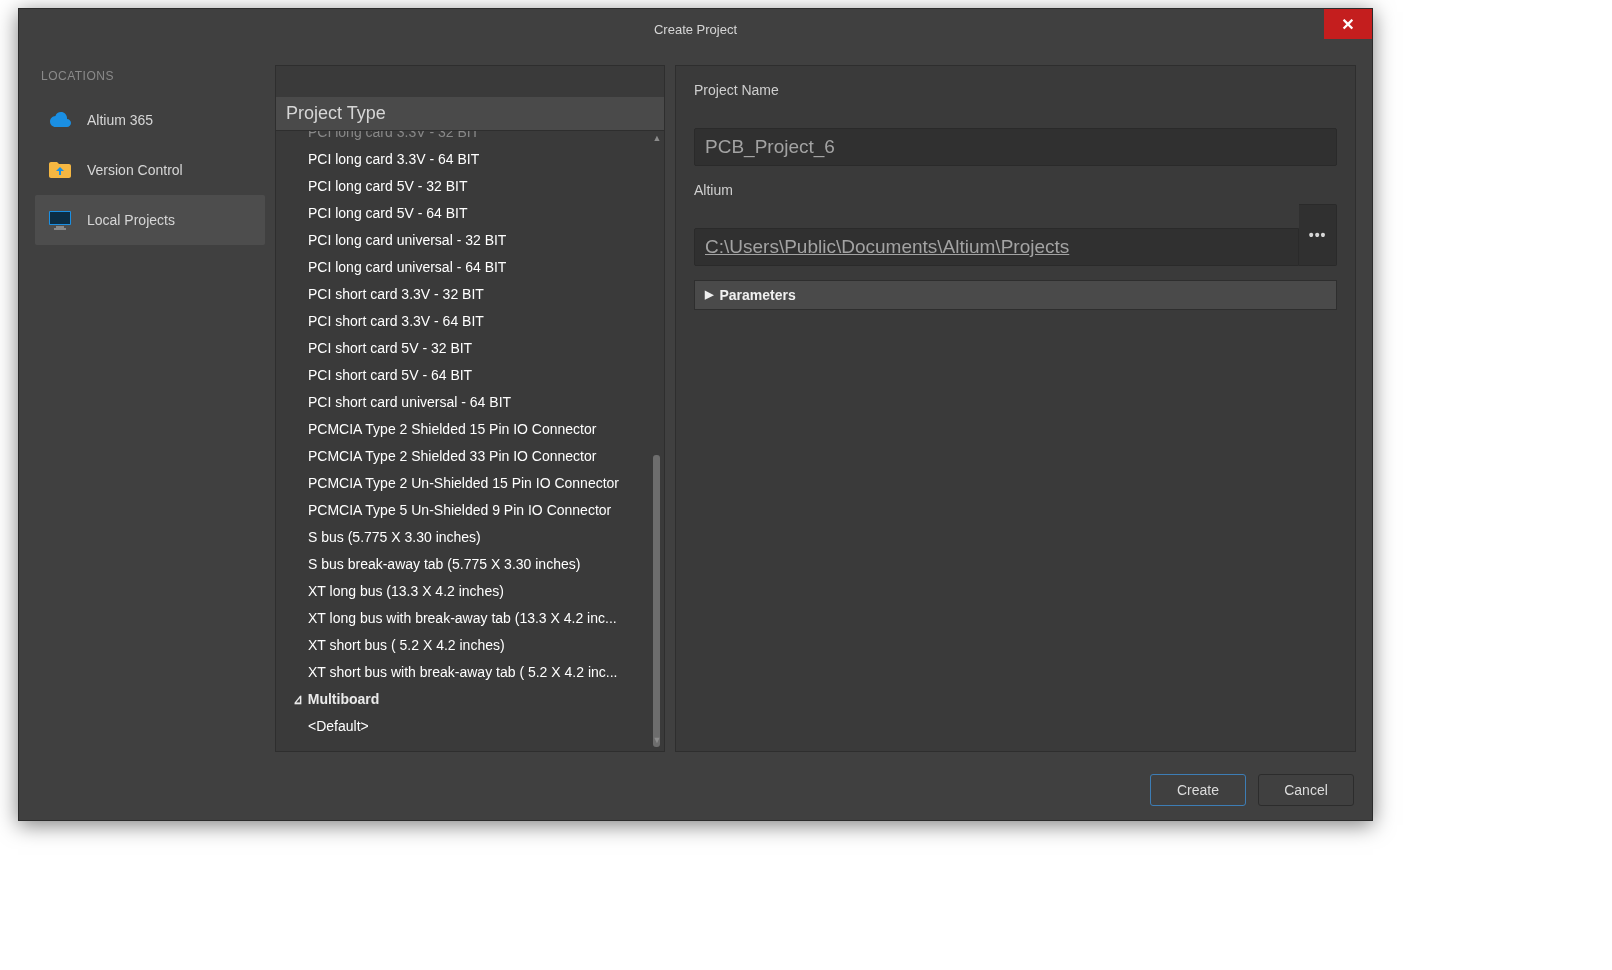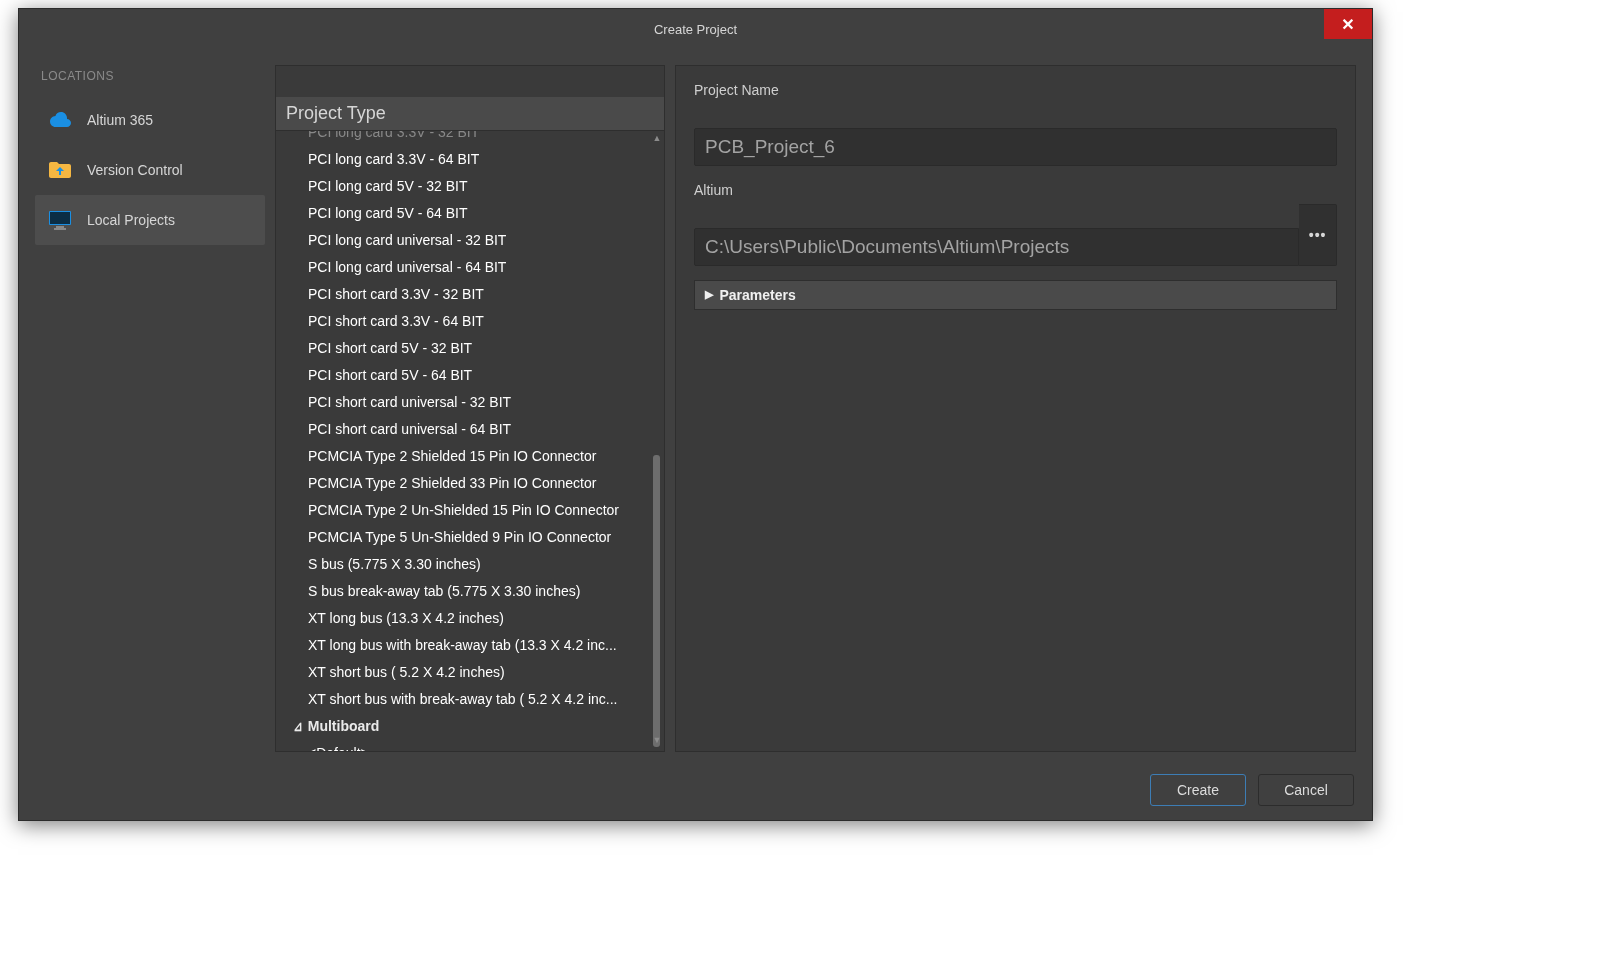--- a/index.html
+++ b/index.html
@@ -191,21 +191,21 @@
     padding: 7px 10px;
     border-radius: 2px;
     outline: none;
     margin-top: 24px;
   }
   .folder-row {
     display: flex;
     align-items: stretch;
     gap: 0;
   }
-  .folder-row .text-input { flex: 1 1 auto; border-top-right-radius:0; border-bottom-right-radius:0; }
+  .folder-row .text-input { flex: 1 1 auto; border-top-right-radius:0; border-bottom-right-radius:0;text-decoration:underline; }
   .browse-btn {
     width: 40px;
     background: #303030;
     border: 1px solid #2a2a2a;
     border-left: none;
     color: #d6d6d6;
     display:flex; align-items:center; justify-content:center;
     cursor: pointer;
     font-weight: bold;
     letter-spacing: 1px;
@@ -308,21 +308,20 @@
             <div class="type-item cut">PCI long card 3.3V - 32 BIT</div>
             <div class="type-item">PCI long card 3.3V - 64 BIT</div>
             <div class="type-item">PCI long card 5V - 32 BIT</div>
             <div class="type-item">PCI long card 5V - 64 BIT</div>
             <div class="type-item">PCI long card universal - 32 BIT</div>
             <div class="type-item">PCI long card universal - 64 BIT</div>
             <div class="type-item">PCI short card 3.3V - 32 BIT</div>
             <div class="type-item">PCI short card 3.3V - 64 BIT</div>
             <div class="type-item">PCI short card 5V - 32 BIT</div>
             <div class="type-item">PCI short card 5V - 64 BIT</div>
-            <div class="type-item">PCI short card universal - 32 BIT</div>
             <div class="type-item">PCI short card universal - 64 BIT</div>
             <div class="type-item">PCMCIA Type 2 Shielded 15 Pin IO Connector</div>
             <div class="type-item">PCMCIA Type 2 Shielded 33 Pin IO Connector</div>
             <div class="type-item">PCMCIA Type 2 Un-Shielded 15 Pin IO Connector</div>
             <div class="type-item">PCMCIA Type 5 Un-Shielded 9 Pin IO Connector</div>
             <div class="type-item">S bus (5.775 X 3.30 inches)</div>
             <div class="type-item">S bus break-away tab (5.775 X 3.30 inches)</div>
             <div class="type-item">XT long bus (13.3 X 4.2 inches)</div>
             <div class="type-item">XT long bus with break-away tab (13.3 X 4.2 inc...</div>
             <div class="type-item">XT short bus ( 5.2 X 4.2 inches)</div>

